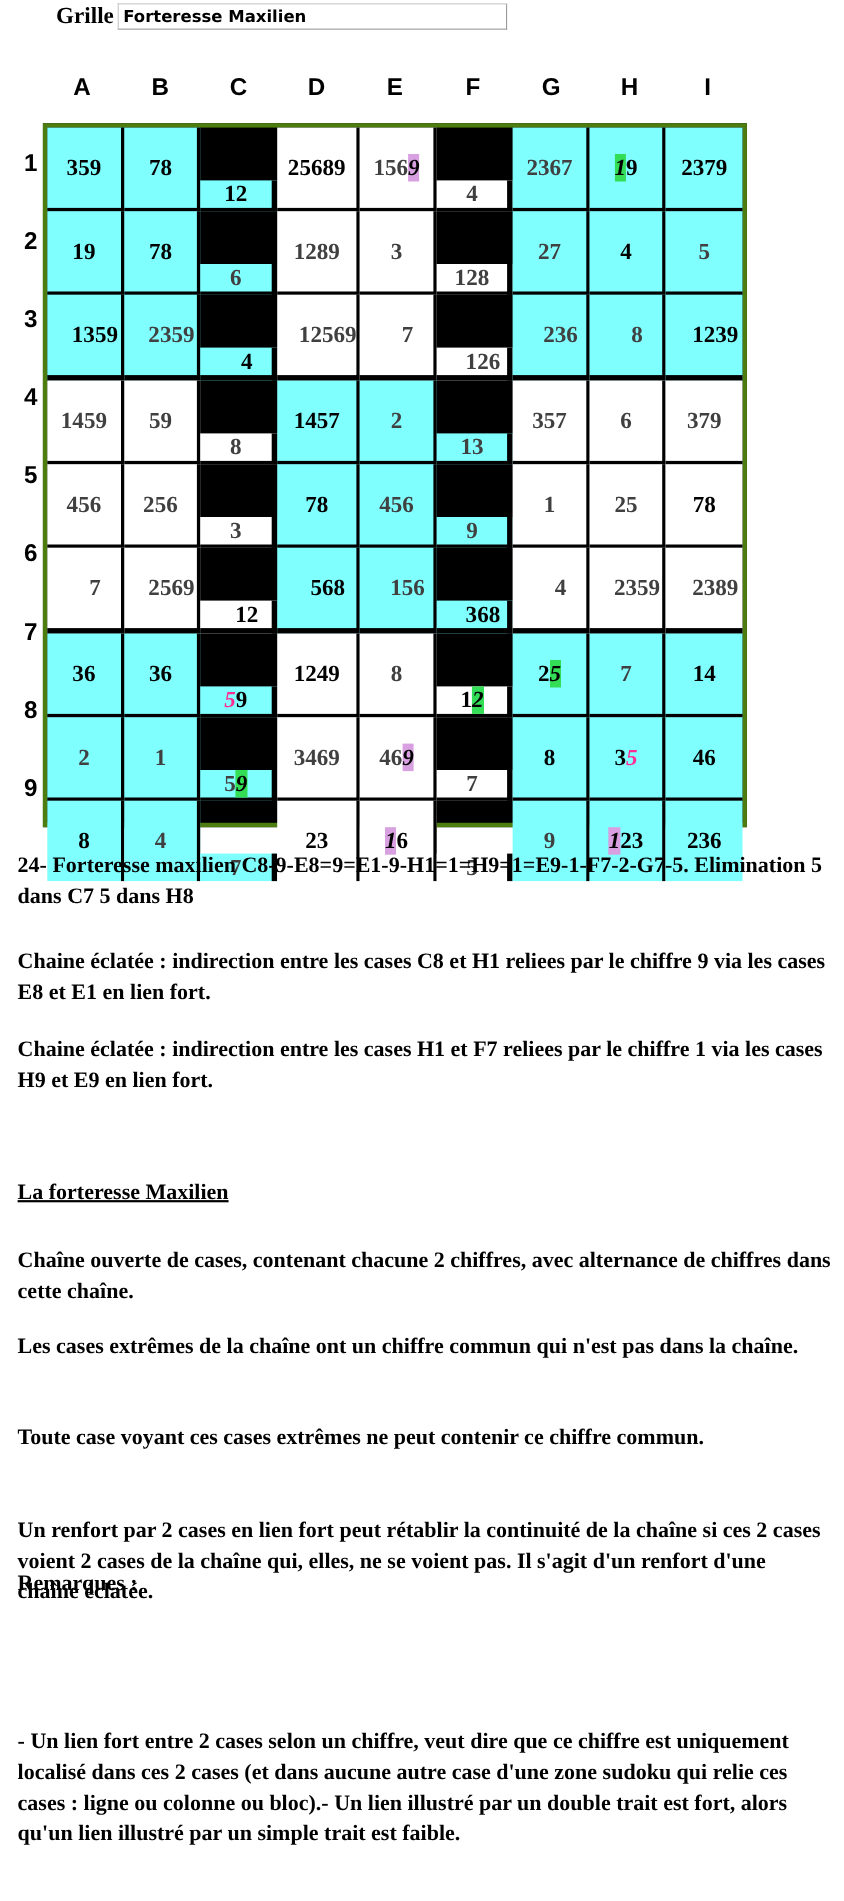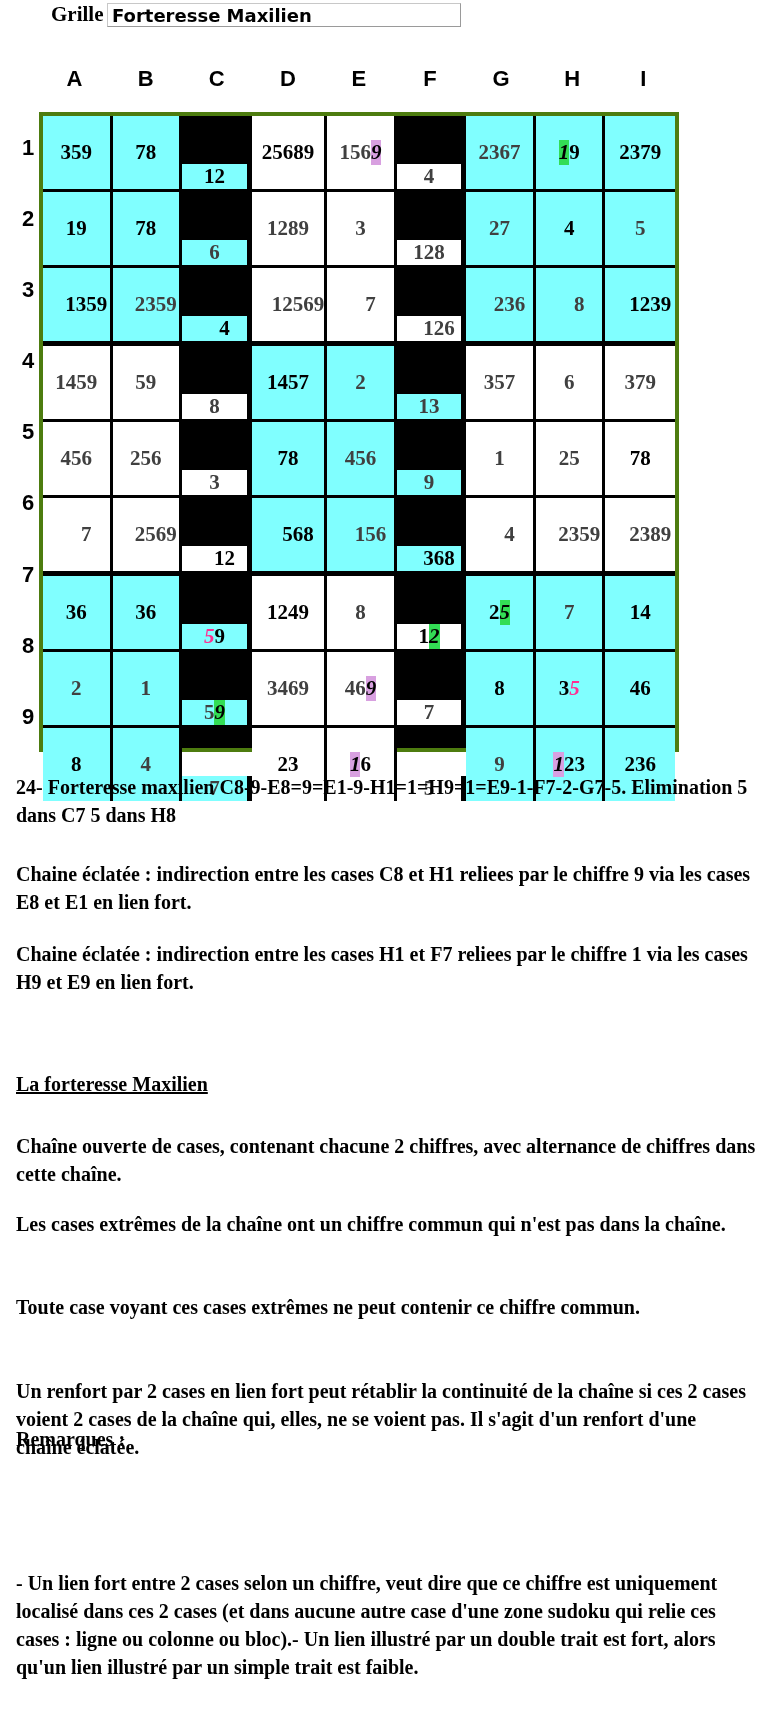--- a/index.html
+++ b/index.html
@@ -1,18 +1,18 @@
 <!DOCTYPE html>
 <html><head>
 <meta charset="utf-8">
 <style>
   html, body { margin: 0; padding: 0; background: #ffffff; }
   body { width: 767px; height: 1728px; position: relative; overflow: hidden; font-family: "Liberation Serif", serif; color: #000; }
   .title-label { position: absolute; left: 18px; top: 2px; font-size: 21px; font-weight: bold; font-family: "Liberation Serif", serif; margin-left: 33px; }
-  .title-input { position: absolute; left: 107px; top: 3px; width: 354px; height: 24px; border: 1px solid #9a9a9a; border-top-color: #c8c8c8; border-left-color: #c8c8c8; box-sizing: border-box; padding: 2px 4px; font-family: "DejaVu Sans", sans-serif; font-weight: bold; font-size: 18px; color: #000; background: #fff; outline: none; }
+  .title-input { position: absolute; left: 107px; top: 3px; width: 354px; height: 24px; border: 1px solid #9a9a9a; border-top-color: #c8c8c8; border-left-color: #c8c8c8; box-sizing: border-box; padding: 2px 4px; font-family: "DejaVu Sans", sans-serif; font-weight: bold; font-size: 15px; color: #000; background: #fff; outline: none; }
   .col-headers { position: absolute; left: 39px; top: 64px; width: 640px; height: 30px; display: flex; }
   .col-header { width: 71.1px; text-align: center; font-family: "Liberation Sans", sans-serif; font-weight: bold; font-size: 22px; line-height: 30px; }
   .row-labels { position: absolute; left: 18px; top: 112px; width: 20px; }
   .row-label { height: 71.1px; line-height: 71.1px; font-family: "Liberation Sans", sans-serif; font-weight: bold; font-size: 22px; text-align: center; }
   .grid { position: absolute; left: 39px; top: 112px; width: 640px; height: 640px; box-sizing: border-box; border: 4px solid #4d7c0f; display: grid; grid-template-columns: repeat(9, 1fr); grid-template-rows: repeat(9, 1fr); background: #000; gap: 0; }
   .cell { box-sizing: border-box; border-right: 3px solid #000; border-bottom: 3px solid #000; display: flex; align-items: center; justify-content: center; font-family: "Liberation Serif", serif; font-weight: bold; font-size: 21px; background: #fff; white-space: nowrap; }
   .cell.c8 { border-right: none; }
   .cell.r8 { border-bottom: none; }
   .cell.bR { border-right-width: 5px; margin-top: 48px; }
   .cell.bB { border-bottom-width: 5px; padding-left: 20px; }

